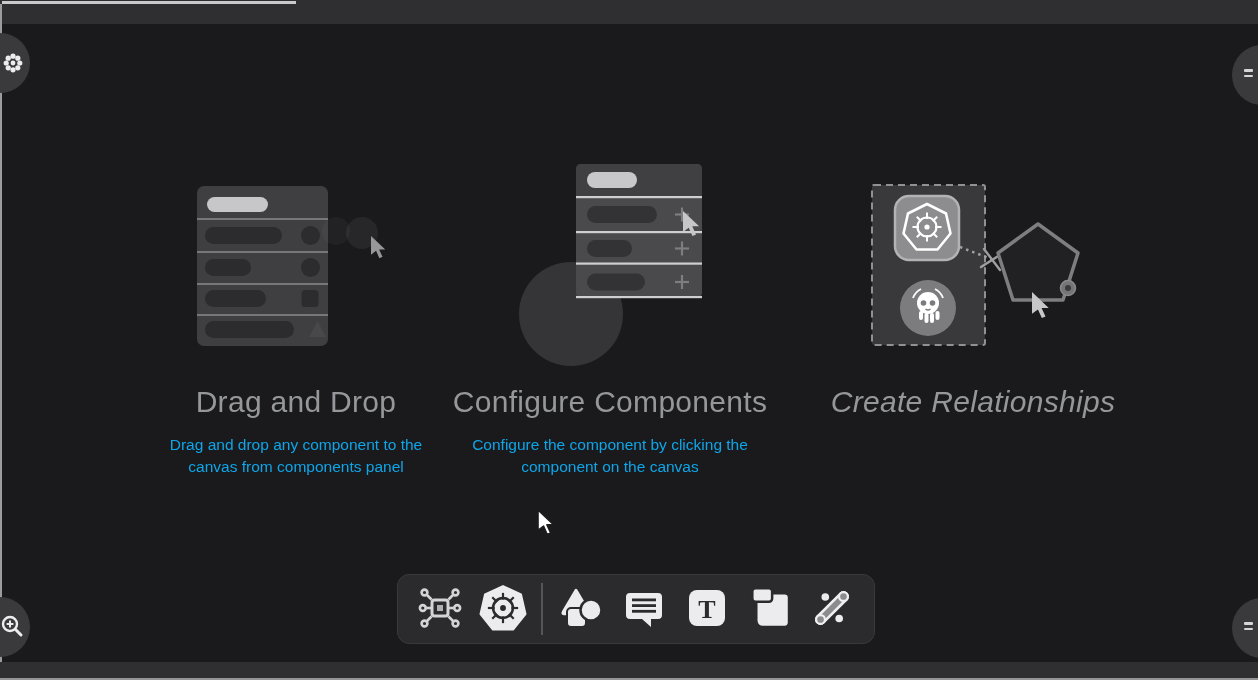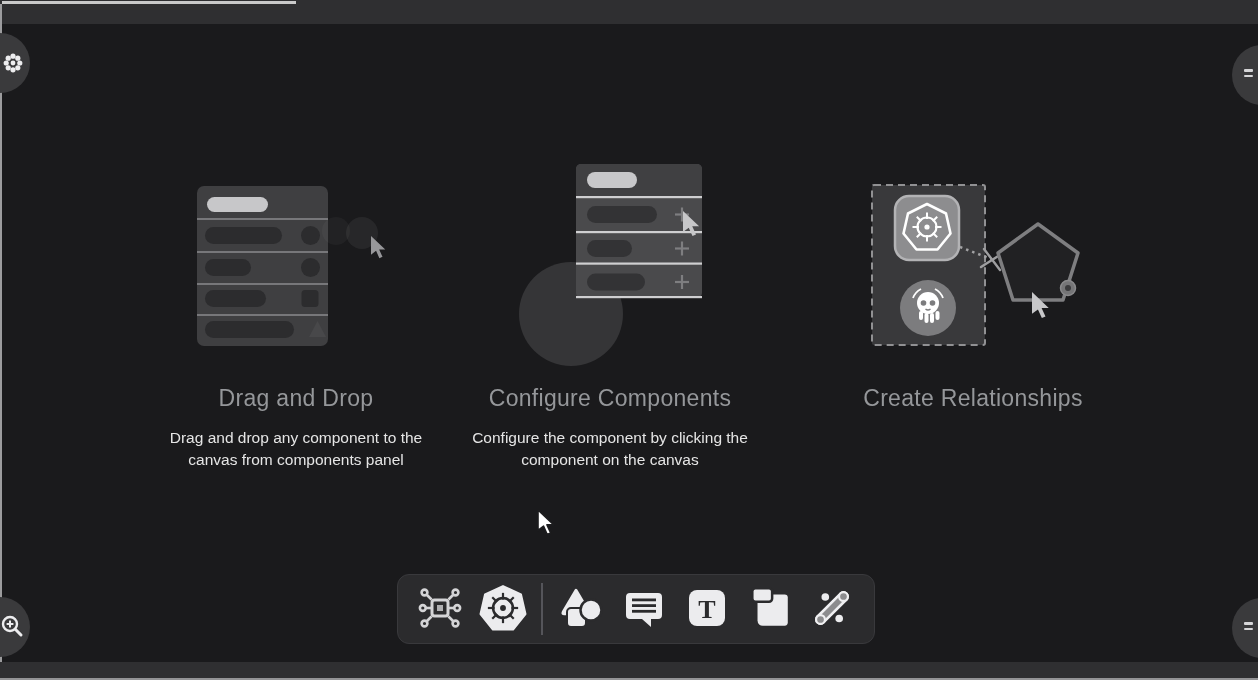--- a/index.html
+++ b/index.html
@@ -27,34 +27,34 @@
   .fab-bl { left:-30px; top:597px; }
   .fab-tr { right:-34px; top:45px; }
   .fab-br { right:-34px; top:598px; }
   .bars { display:flex; flex-direction:column; gap:3px; }
   .bars i { display:block; width:9px; height:2.5px; background:#d6d6d8; border-radius:1px; }
 
   
   .card { position:absolute; top:140px; width:320px; text-align:center; }
   .card-1 { left:136px; }
   .card-2 { left:450px; }
-  .card-3 { left:813px; }
+  .card-3 { left:813px;font-style:italic; }
   .illus-wrap { position:relative; height:235px; }
   .illus { position:absolute; }
   .illus-1 { left:34px; top:30px; }
   .illus-2 { left:56px; top:15px; }
   .illus-3 { left:37px; top:30px; }
   .card h2 {
     margin-top:10px;
-    font-size:23px; font-weight:500; letter-spacing:0.3px;
+    font-size:30px; font-weight:500; letter-spacing:0.3px;
     color:#95979a;
   }
   .card p {
     margin:15px auto 0;
-    font-size:15.5px; line-height:22px; color:#e5e5e5;
+    font-size:15.5px; line-height:22px; color:#0ea5e9;
   }
   .card-1 p { width:290px; }
   .card-2 p { width:310px; }
   .card-3 p { width:240px; }
 
   
   .toolbar {
     position:absolute; left:397px; top:574px; width:478px; height:70px;
     background:#2b2b2d; border:1px solid #39393c; border-radius:12px;
     display:flex; align-items:center; justify-content:space-between;

